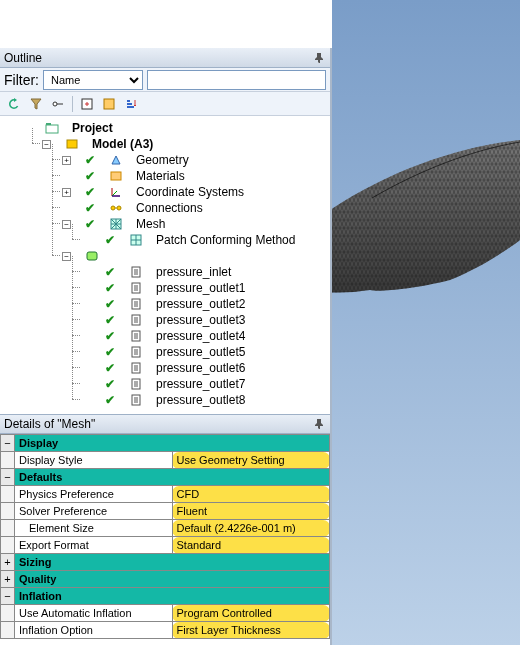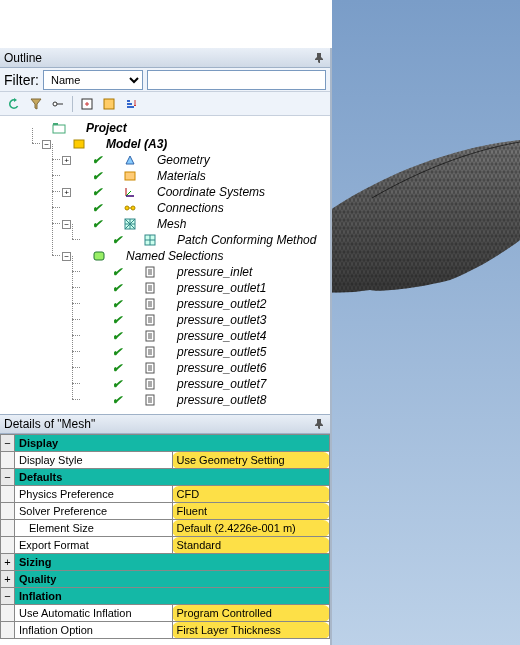--- a/index.html
+++ b/index.html
@@ -27,21 +27,21 @@
   .tb-sep { width: 1px; height: 16px; background: #b3bfce; margin: 0 2px; }
 
   
   .tree { flex: 0 0 auto; padding: 4px 2px 6px 2px; background: #fff; overflow: auto; font-size: 12px; line-height: 15px; }
   .tree ul { list-style: none; padding-left: 0; margin-left: 6px; }
   .tree li { position: relative; padding-left: 14px; }
   .tree li::before { content:""; position:absolute; left: 4px; top: 7px; width: 8px; border-top: 1px dotted #888; }
   .tree li::after { content:""; position:absolute; left: 4px; top: -8px; bottom: 7px; border-left: 1px dotted #888; }
   .tree > ul > li::after, .tree > ul > li::before { display:none; }
   .tree li:last-child::after { height: 15px; }
-  .node { display: flex; align-items: center; gap: 19px; white-space: nowrap; height: 16px; font-style: italic; }
+  .node { display: flex; align-items: center; gap: 12px; white-space: nowrap; height: 16px; }
   .exp { width: 9px; height: 9px; border: 1px solid #888; background:#fff; font-size: 8px; line-height: 7px; text-align:center; display:inline-block; margin-right:1px; cursor:pointer; }
   .exp.none { visibility: hidden; }
   .ic { width: 16px; height: 16px; display:inline-flex; align-items:center; justify-content:center; flex-shrink:0; }
   .chk { width: 12px; height: 12px; color: #1a8f1a; font-weight:bold; }
   .bold { font-weight: bold; }
 
   
   .details-title { height: 20px; background: linear-gradient(#e9eff7,#cfd9e6); border-top: 1px solid #9fb1c7; border-bottom: 1px solid #9fb1c7; display:flex; align-items:center; padding: 0 4px; font-size: 12px; }
   .details-title .spacer { flex:1; }
   .details { flex:1; overflow:auto; background:#fff; }
@@ -223,21 +223,20 @@
                   </ul>
               </li>
               <li>
                   <div class="node">
                 <span class="exp">−</span>
                 <span class="ic">
                       <svg width="14" height="14" viewBox="0 0 14 14">
                         <rect x="2" y="3" width="10" height="8" rx="2" fill="#9e6" stroke="#273"></rect>
                       </svg>
                     </span>
-                <span>Named Selections</span>
               </div>
                 <ul id="sel-list">
                     <li>
                       <div class="node">
                         <span class="exp none"></span>
                         <span class="ic chk">✔</span>
                         <span class="ic">
                           <svg width="14" height="14" viewBox="0 0 14 14">
                             <rect x="3" y="2" width="8" height="10" fill="#fff" stroke="#555"></rect>
                             <path d="M5 5h4M5 7h4M5 9h4" stroke="#555"></path>

